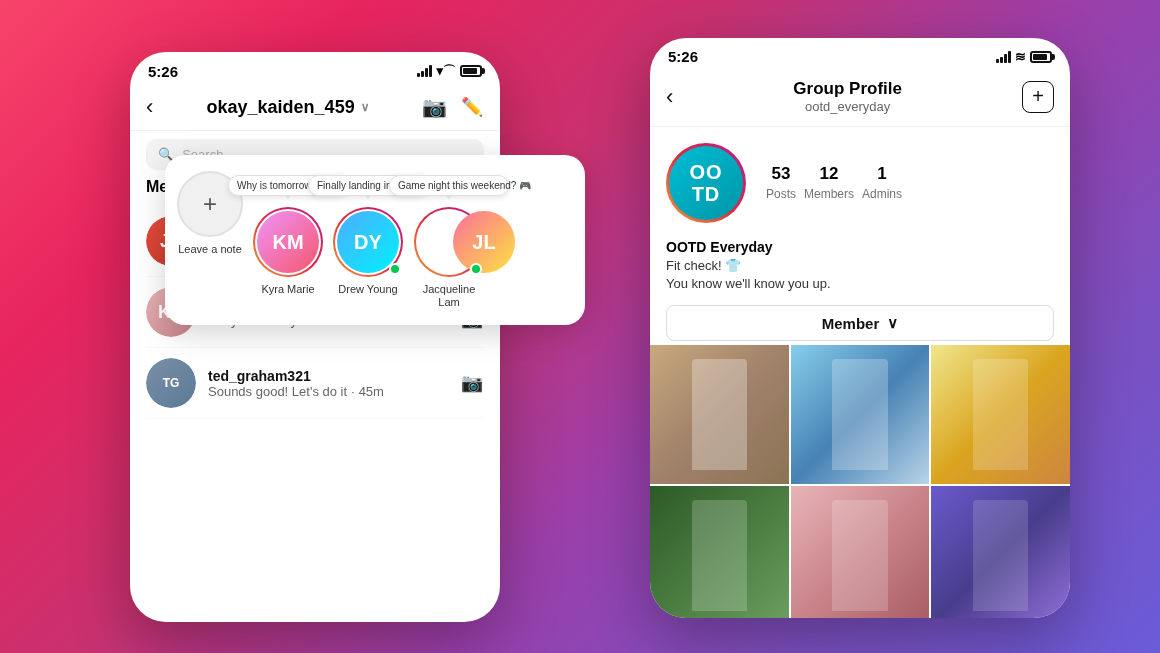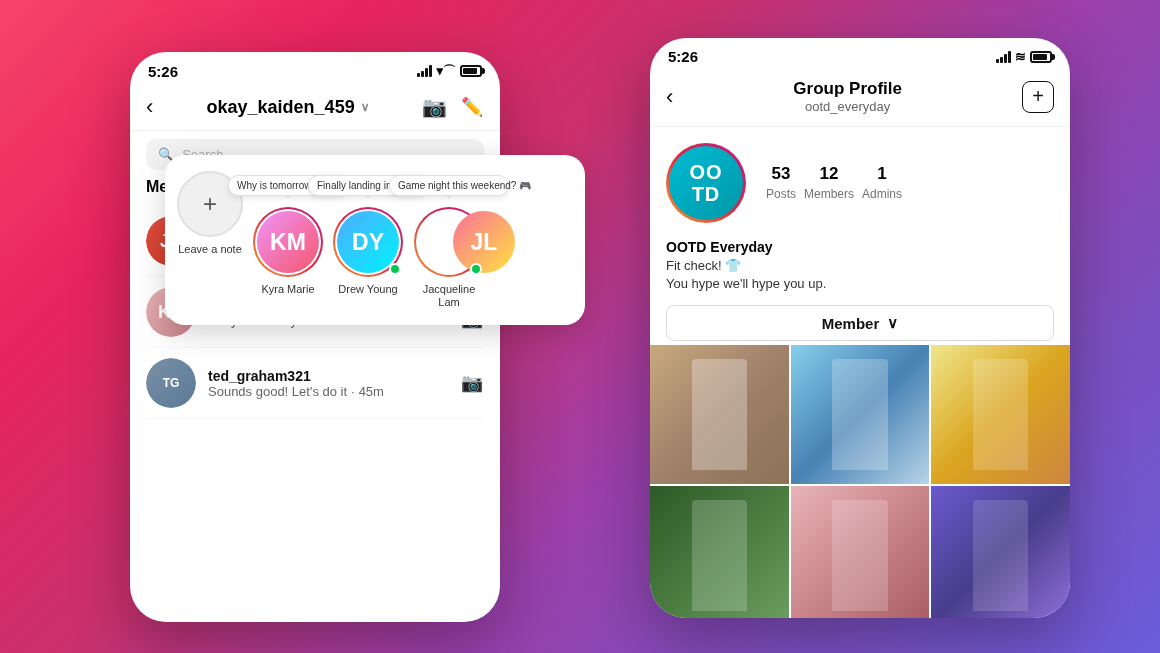--- a/index.html
+++ b/index.html
@@ -158,21 +158,21 @@
     }
 
     
     .avatar-css {
       width: 100%;
       height: 100%;
       border-radius: 50%;
       display: flex;
       align-items: center;
       justify-content: center;
-      font-size: 23px;
+      font-size: 20px;
       font-weight: 600;
       color: #fff;
     }
     .av-2 { background: linear-gradient(135deg, #f093fb, #f5576c); }
     .av-3 { background: linear-gradient(135deg, #4facfe, #00f2fe); }
     .av-4 { background: linear-gradient(135deg, #fa709a, #fee140); margin-left: 35px; }
 
     
     .messages-section {
       padding: 0 16px;
@@ -588,21 +588,21 @@
       <div class="stat-item">
         <span class="stat-num">1</span>
         <span class="stat-label">Admins</span>
       </div>
     </div>
   </div>
 
   <div class="group-bio">
     <div class="group-bio-name">OOTD Everyday</div>
     <div class="group-bio-desc">Fit check! 👕</div>
-    <div class="group-bio-desc">You hype we'll hype you up.</div>
+    <div class="group-bio-desc">You know we'll know you up.</div>
   </div>
 
   <div class="member-btn">
     <span>Member</span>
     <span>∨</span>
   </div>
 
   <div class="photo-grid">
     <div class="photo-cell photo-1">
       <div class="photo-figure"></div>

